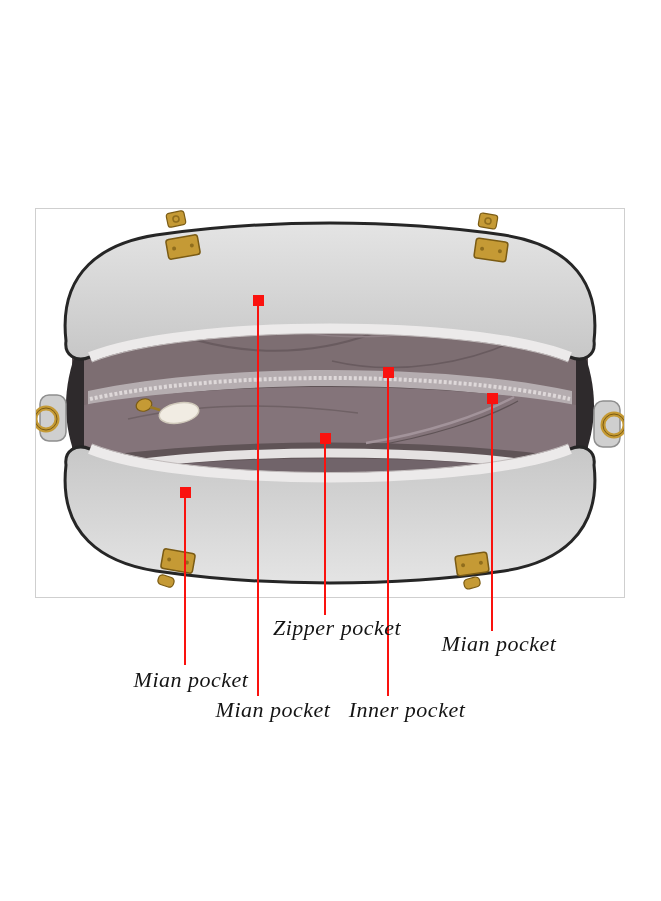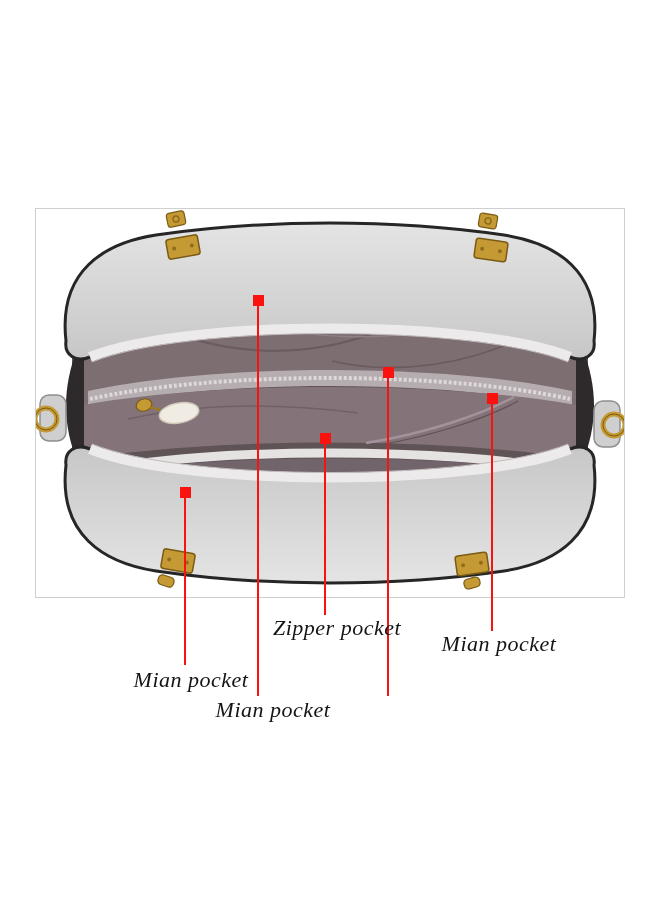--- a/index.html
+++ b/index.html
@@ -145,13 +145,14 @@
     <rect x="383" y="367" width="11" height="11" fill="#fa120e"></rect>
     <rect x="487" y="393" width="11" height="11" fill="#fa120e"></rect>
     <rect x="320" y="433" width="11" height="11" fill="#fa120e"></rect>
     <rect x="180" y="487" width="11" height="11" fill="#fa120e"></rect>
   </svg>
 
   <div class="pocket-label" style="left:337px;top:615px;">Zipper pocket</div>
   <div class="pocket-label" style="left:499px;top:631px;">Mian pocket</div>
   <div class="pocket-label" style="left:191px;top:667px;">Mian pocket</div>
   <div class="pocket-label" style="left:273px;top:697px;">Mian pocket</div>
+  <div class="pocket-label" style="left:407px;top:697px;">Inner pocket</div>
 </div>
 
 </body></html>

